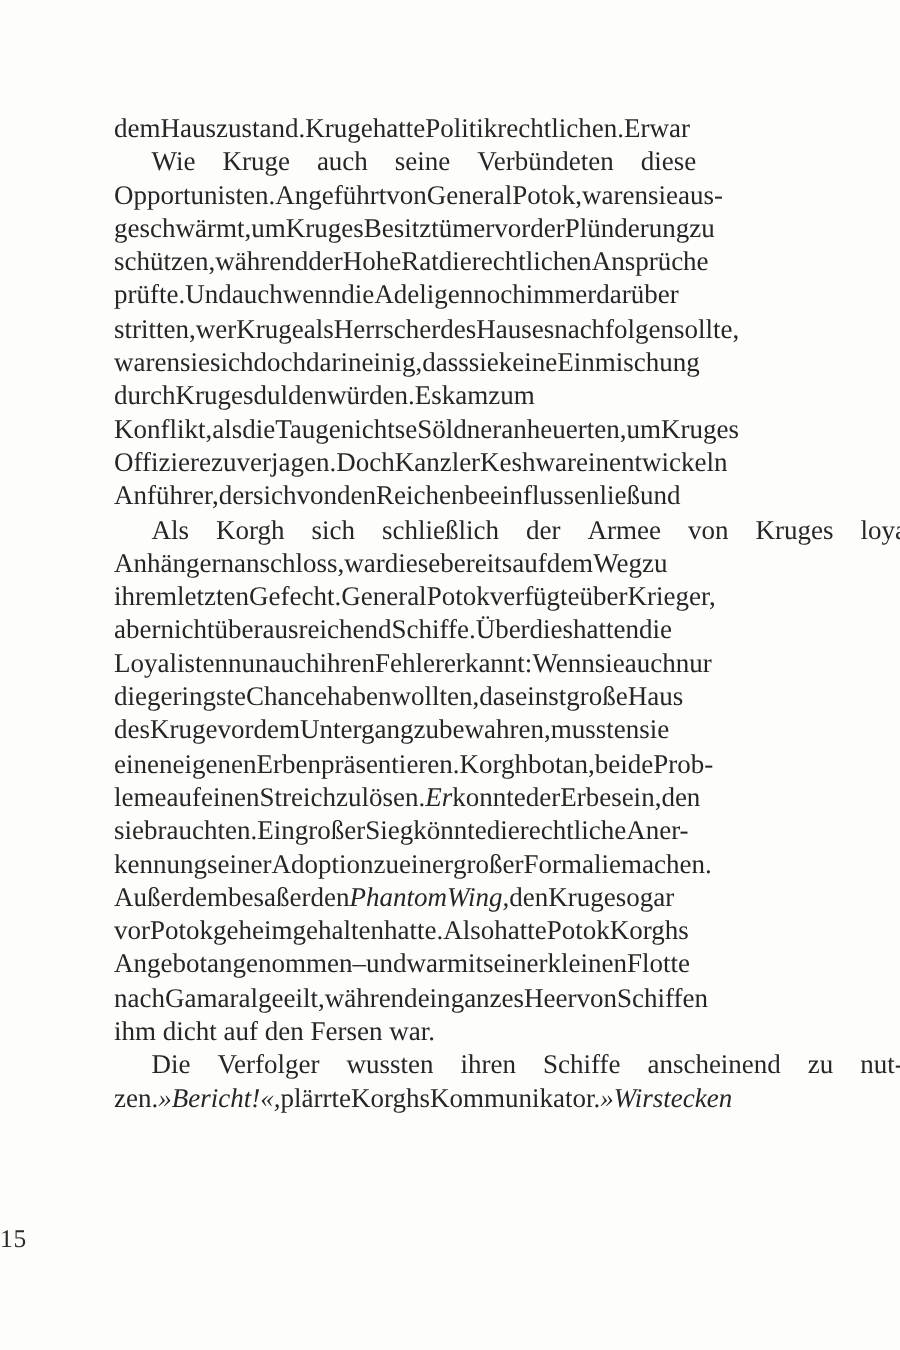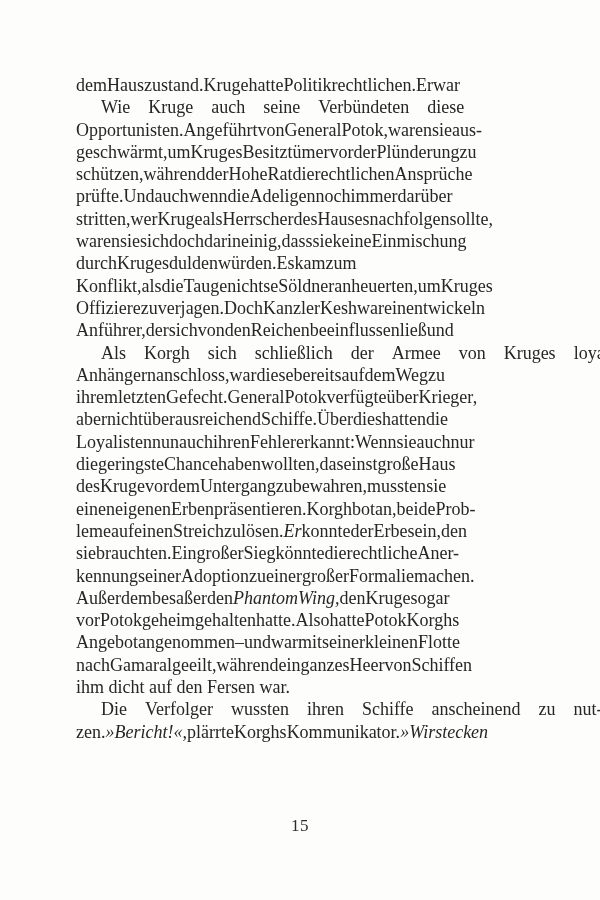--- a/index.html
+++ b/index.html
@@ -27,21 +27,20 @@
   .line.just {
     display: flex;
     white-space: normal;
   }
   .line.ind { padding-left: 25px; gap: 18px; }
   .it { font-style: italic; }
   .page-number {
     position: absolute;
     left: 0; top: 816px;
     width: 100%;
-    text-align: center;
     font-size: 17px;
     color: #2b2b2b;
     letter-spacing: 0.5px;
   }
 </style>
 </head>
 <body>
 
 <div class="page">
   <div class="text-block">

